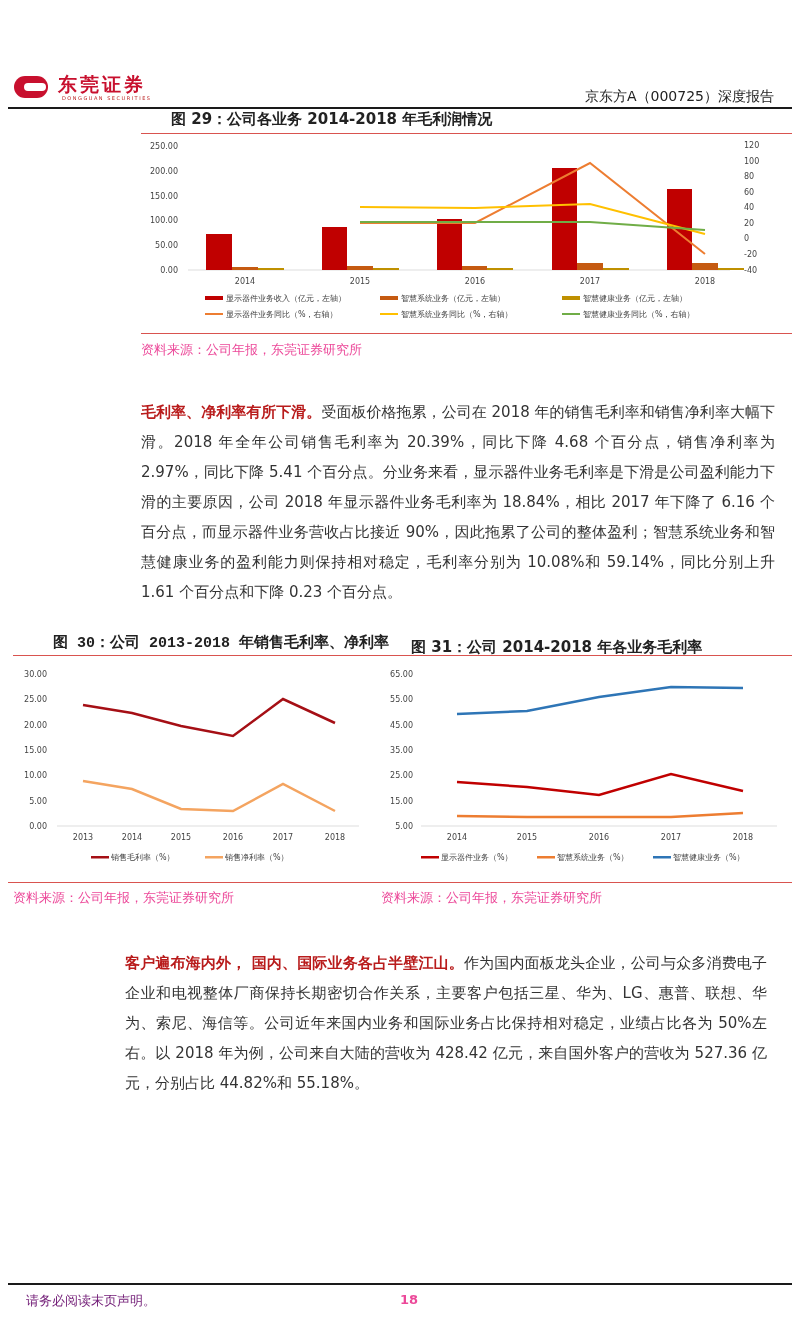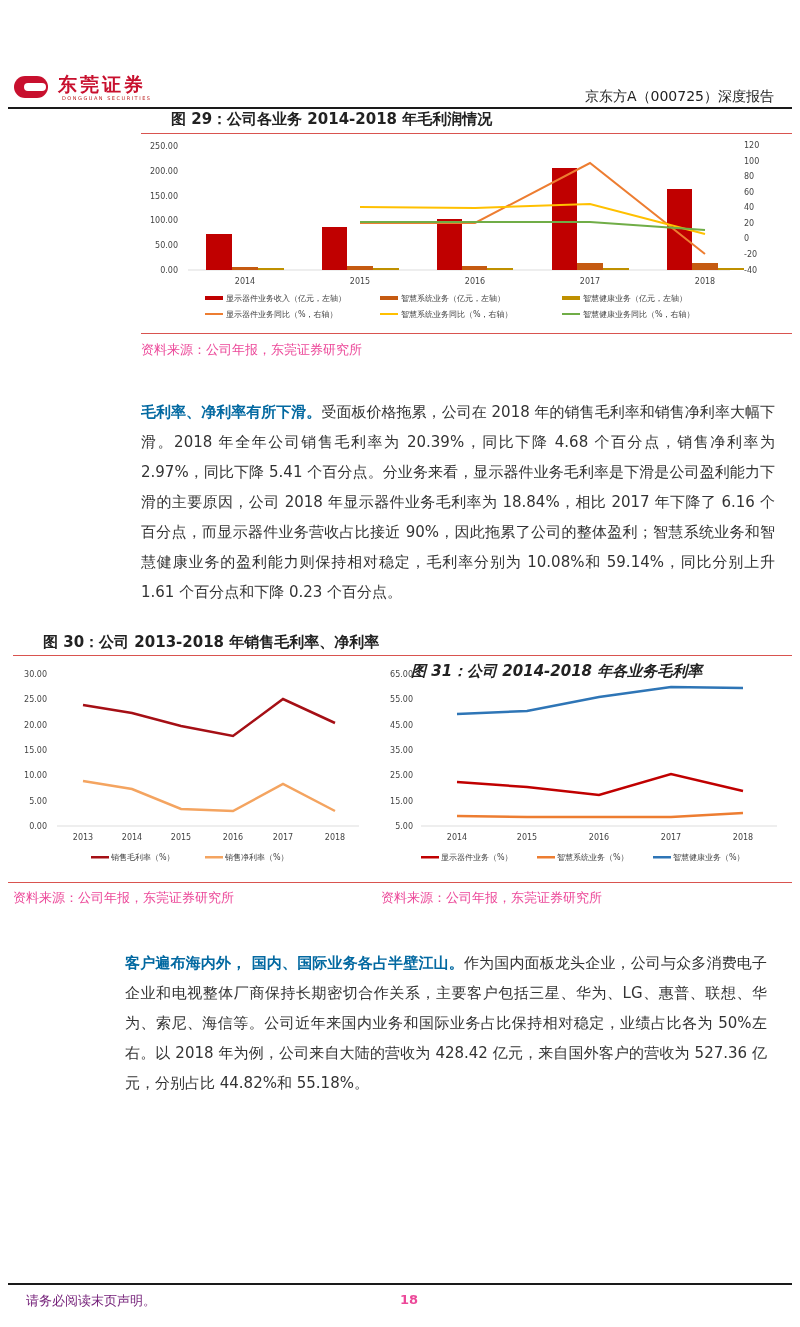--- a/index.html
+++ b/index.html
@@ -9,21 +9,21 @@
   .logo { position: absolute; left: 14px; top: 72px; width: 170px; height: 30px; }
   .logo-mark { position: absolute; left: 0; top: 4px; width: 34px; height: 22px; border-radius: 11px; background: #c8102e; }
   .logo-mark::after { content: ""; position: absolute; left: 10px; top: 7px; width: 22px; height: 8px; border-radius: 4px; background: #fff; }
   .logo-cn { position: absolute; left: 44px; top: 0; font-size: 19px; font-weight: bold; color: #c8102e; letter-spacing: 3px; font-family: "DejaVu Serif", serif; }
   .logo-en { position: absolute; left: 48px; top: 23px; font-size: 5px; color: #b22; letter-spacing: 1.5px; }
   .report-title { position: absolute; right: 26px; top: 88px; font-size: 14px; color: #222; }
   .fig-title { font-size: 15px; font-weight: bold; color: #222; padding-left: 30px; }
   .fig-rule { position: absolute; height: 1px; background: #d9534f; }
   .source { font-size: 13px; color: #ec4899; }
   .para { position: absolute; font-size: 15px; line-height: 30px; color: #333; text-align: justify; }
-  .para b { color: #0369a1; }
+  .para b { color: #b91c1c; }
   .axis-label { font-size: 8px; fill: #444; font-family: "DejaVu Sans", sans-serif; }
   .legend-text { font-size: 8px; fill: #444; font-family: "DejaVu Sans", sans-serif; }
   .footer-rule { position: absolute; left: 8px; right: 8px; top: 1283px; height: 2px; background: #1a1a1a; }
   .footer-note { position: absolute; left: 26px; top: 1292px; font-size: 13px; color: #701a75; }
   .page-num { position: absolute; left: 400px; top: 1292px; font-size: 13px; font-weight: bold; color: #ec4899; }
 </style>
 </head>
 <body>
 
 <div class="logo">
@@ -106,21 +106,21 @@
     <text class="legend-text" x="453" y="181">智慧健康业务同比（%，右轴）</text>
   </g>
 </svg>
 <div class="fig-rule" style="left:141px; right:8px; top:333px;"></div>
 <div class="abs source" style="left:141px; top:341px;">资料来源：公司年报，东莞证券研究所</div>
 
 <div class="para" style="left:141px; top:397px; width:634px;">
   <b>毛利率、净利率有所下滑。</b><span>受面板价格拖累，公司在 2018 年的销售毛利率和销售净利率大幅下滑。2018 年全年公司销售毛利率为 20.39%，同比下降 4.68 个百分点，销售净利率为 2.97%，同比下降 5.41 个百分点。分业务来看，显示器件业务毛利率是下滑是公司盈利能力下滑的主要原因，公司 2018 年显示器件业务毛利率为 18.84%，相比 2017 年下降了 6.16 个百分点，而显示器件业务营收占比接近 90%，因此拖累了公司的整体盈利；智慧系统业务和智慧健康业务的盈利能力则保持相对稳定，毛利率分别为 10.08%和 59.14%，同比分别上升 1.61 个百分点和下降 0.23 个百分点。</span>
 </div>
 
-<div class="abs fig-title" style="left:13px; top:633px;">图 30：公司 2013-2018 年销售毛利率、净利率</div>
+<div class="abs fig-title" style="left:23px; top:633px;font-family:Liberation Mono, monospace;">图 30：公司 2013-2018 年销售毛利率、净利率</div>
 <div class="fig-rule" style="left:13px; width:364px; top:655px;"></div>
 <svg class="abs" style="left:13px; top:662px;" width="364" height="210">
 
   <g>
     <text class="axis-label" x="34" y="15" text-anchor="end">30.00</text>
     <text class="axis-label" x="34" y="40" text-anchor="end">25.00</text>
     <text class="axis-label" x="34" y="66" text-anchor="end">20.00</text>
     <text class="axis-label" x="34" y="91" text-anchor="end">15.00</text>
     <text class="axis-label" x="34" y="116" text-anchor="end">10.00</text>
     <text class="axis-label" x="34" y="142" text-anchor="end">5.00</text>
@@ -138,21 +138,21 @@
     <text class="axis-label" x="322" y="178" text-anchor="middle">2018</text>
   </g>
   <g>
     <rect x="78" y="194" width="18" height="2.5" fill="#a50f15"></rect>
     <text class="legend-text" x="98" y="198">销售毛利率（%）</text>
     <rect x="192" y="194" width="18" height="2.5" fill="#f4a460"></rect>
     <text class="legend-text" x="212" y="198">销售净利率（%）</text>
   </g>
 </svg>
 
-<div class="abs fig-title" style="left:381px; top:662px;font-style:italic;">图 31：公司 2014-2018 年各业务毛利率</div>
+<div class="abs fig-title" style="left:381px; top:638px;">图 31：公司 2014-2018 年各业务毛利率</div>
 <div class="fig-rule" style="left:377px; right:8px; top:655px;"></div>
 <svg class="abs" style="left:377px; top:662px;" width="415" height="210">
 
   <g>
     <text class="axis-label" x="36" y="15" text-anchor="end" fill="#888">65.00</text>
     <text class="axis-label" x="36" y="40" text-anchor="end">55.00</text>
     <text class="axis-label" x="36" y="66" text-anchor="end">45.00</text>
     <text class="axis-label" x="36" y="91" text-anchor="end">35.00</text>
     <text class="axis-label" x="36" y="116" text-anchor="end">25.00</text>
     <text class="axis-label" x="36" y="142" text-anchor="end">15.00</text>

